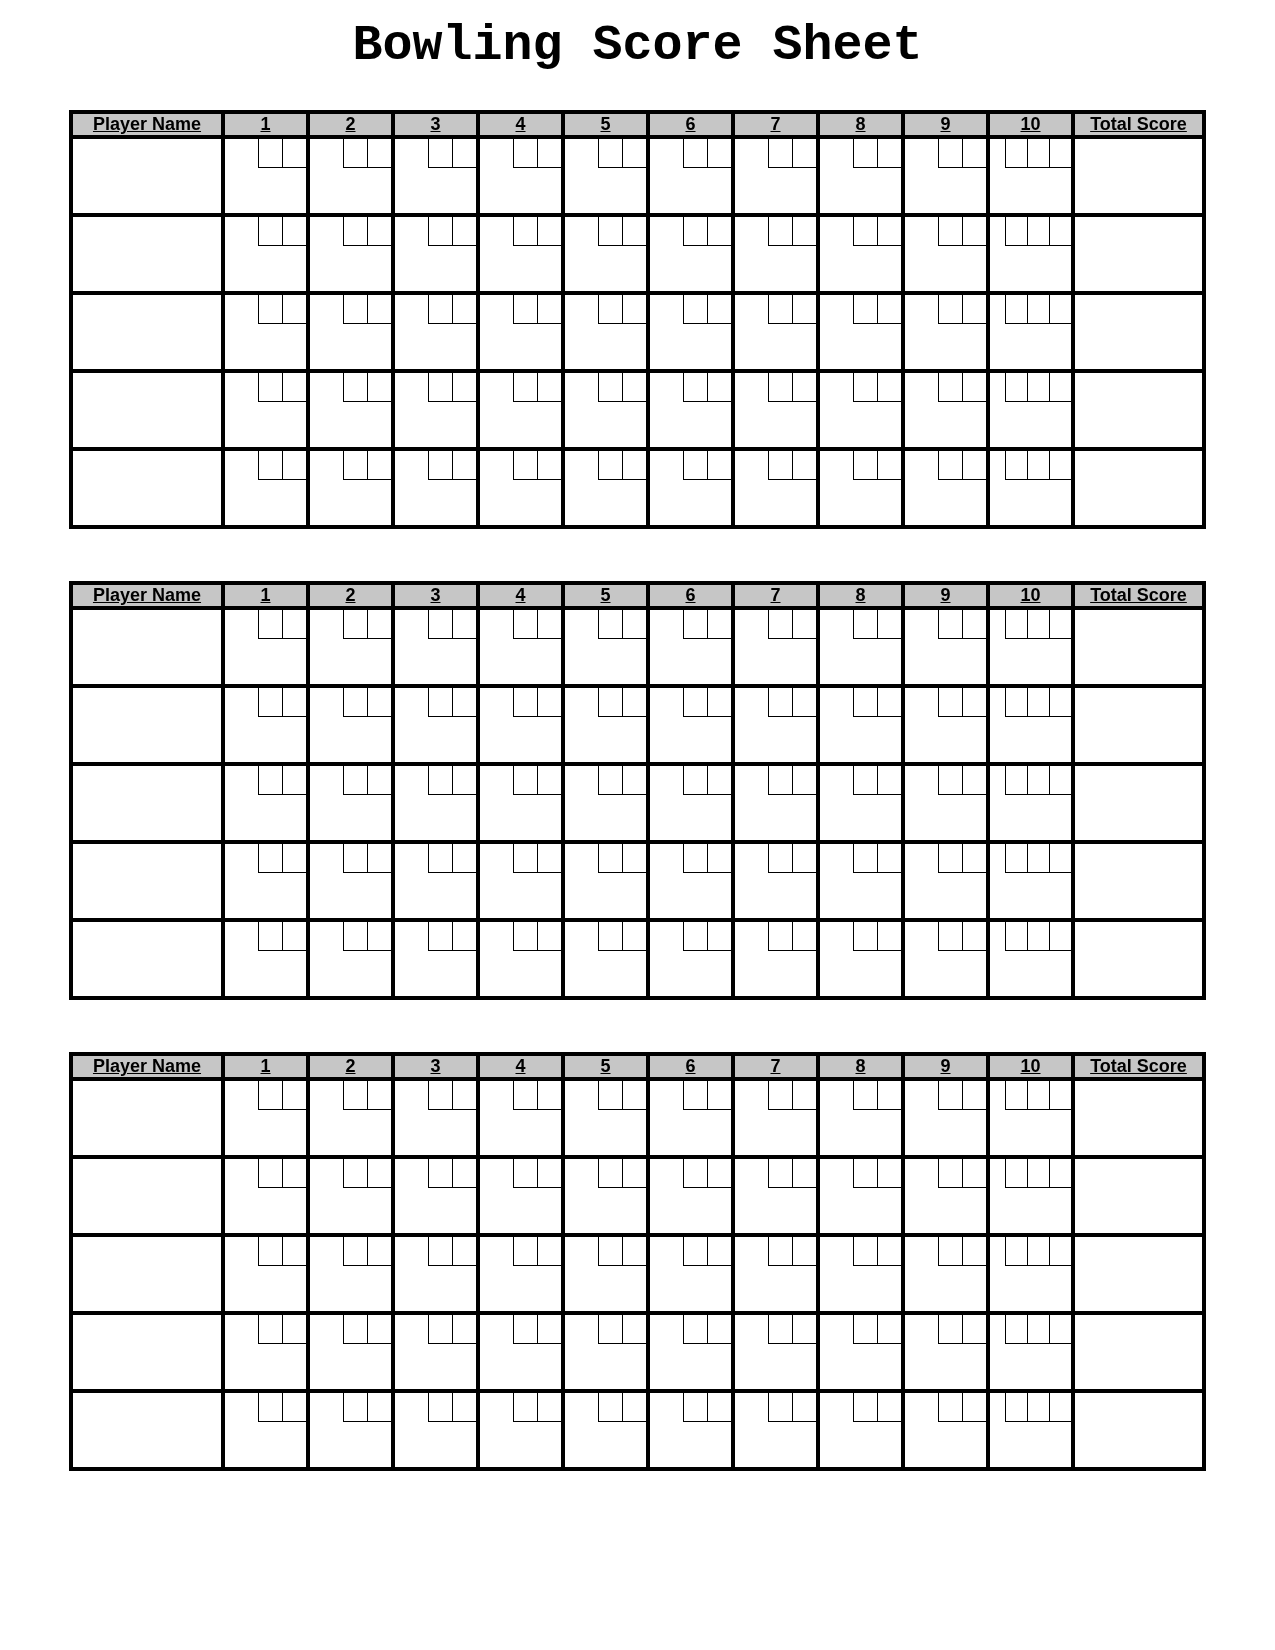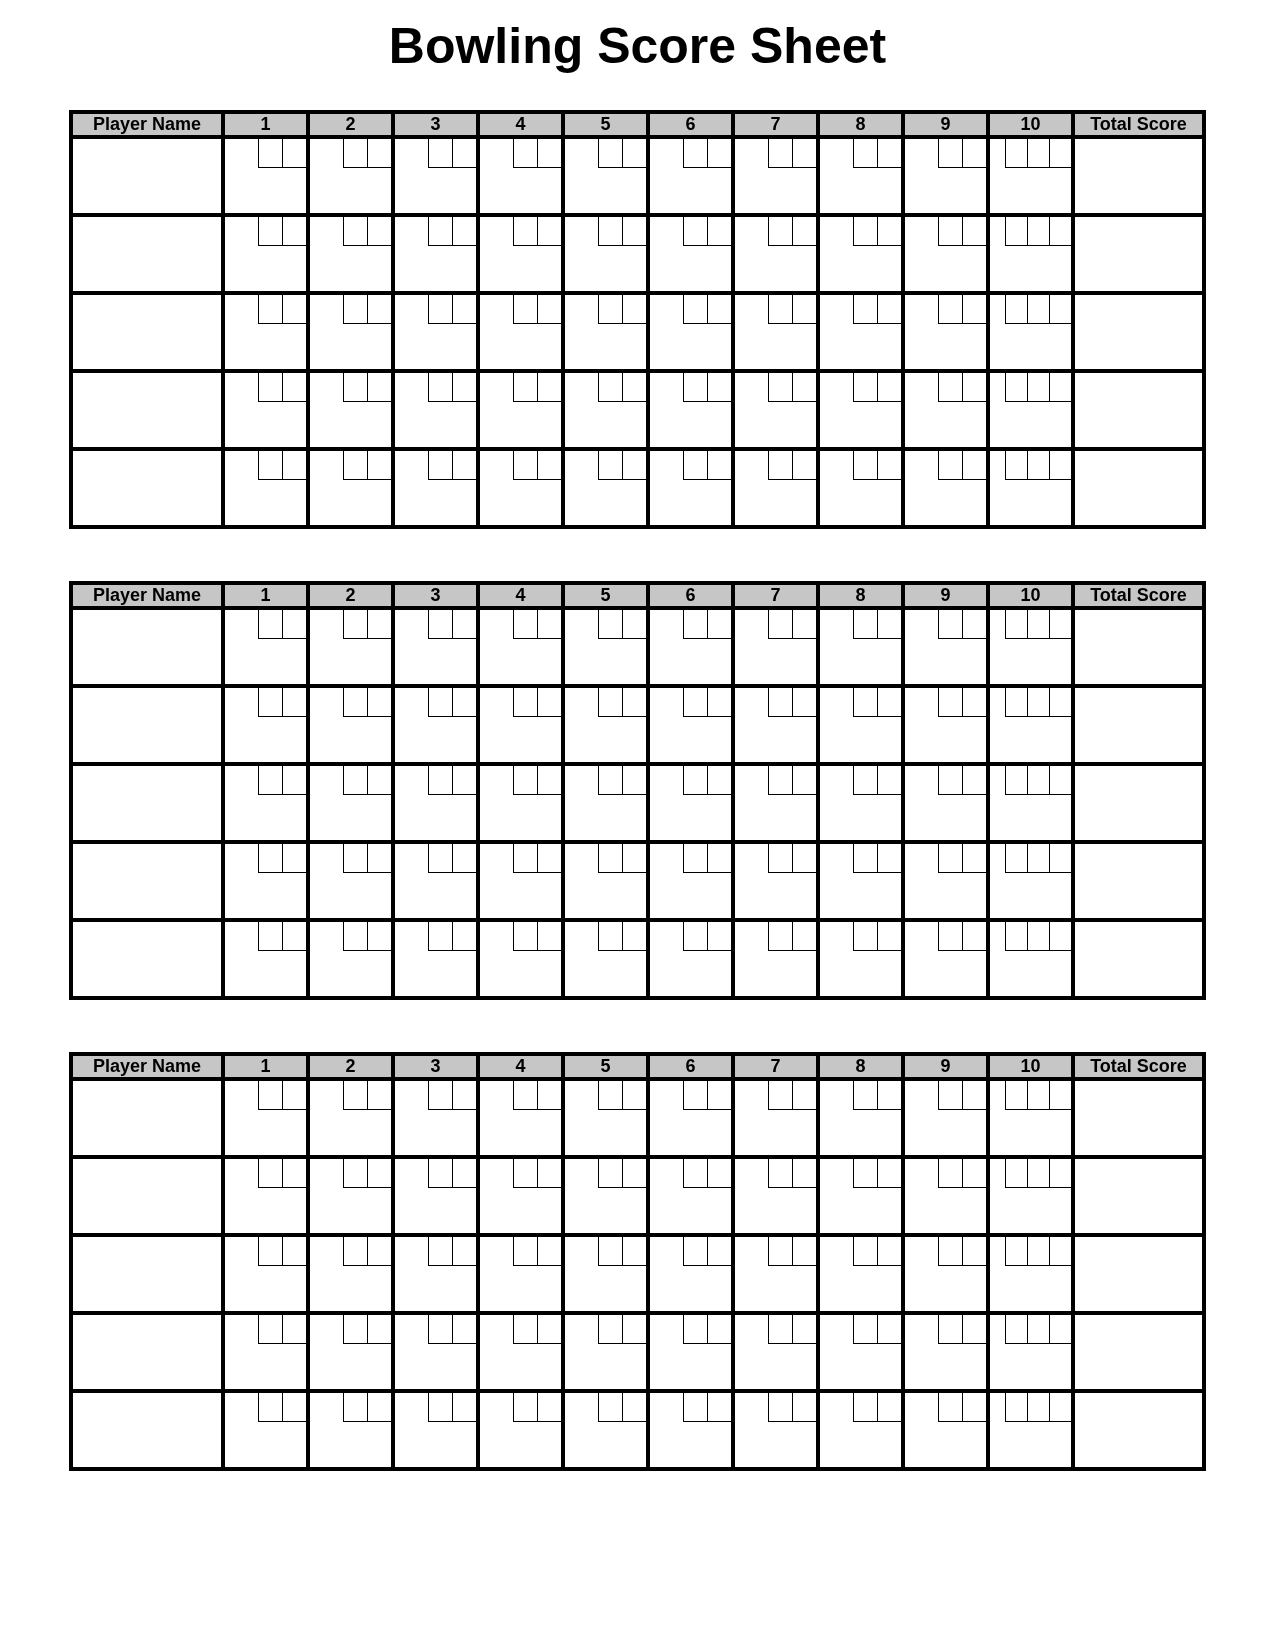--- a/index.html
+++ b/index.html
@@ -15,21 +15,21 @@
   body {
     width: 1275px;
     height: 1650px;
     background: var(--page-bg);
     font-family: "Liberation Sans", sans-serif;
     color: #000;
   }
   h1.page-title {
     margin: 20px 0 38px 0;
     text-align: center;
-    font-family: Liberation Sans, sans-serif;
+    font-family: Liberation Mono, monospace;
     font-weight: bold;
     font-size: 50px;
     line-height: 52px;
     letter-spacing: 0px;
   }
   table.sheet {
     border-collapse: collapse;
     table-layout: fixed;
     width: 1133px;
     margin: 0 auto 52px auto;
@@ -43,20 +43,21 @@
     overflow: hidden;
   }
   table.sheet th {
     background: var(--header-bg);
     height: 22px;
     font-size: 18px;
     font-weight: bold;
     text-align: center;
     vertical-align: middle;
     font-family: "Liberation Sans", sans-serif;
+    text-decoration: underline;
   }
   table.sheet td {
     height: 78px;
     background: #ffffff;
   }
   td.frame-cell {
     position: relative;
     vertical-align: top;
   }
   .boxes {

